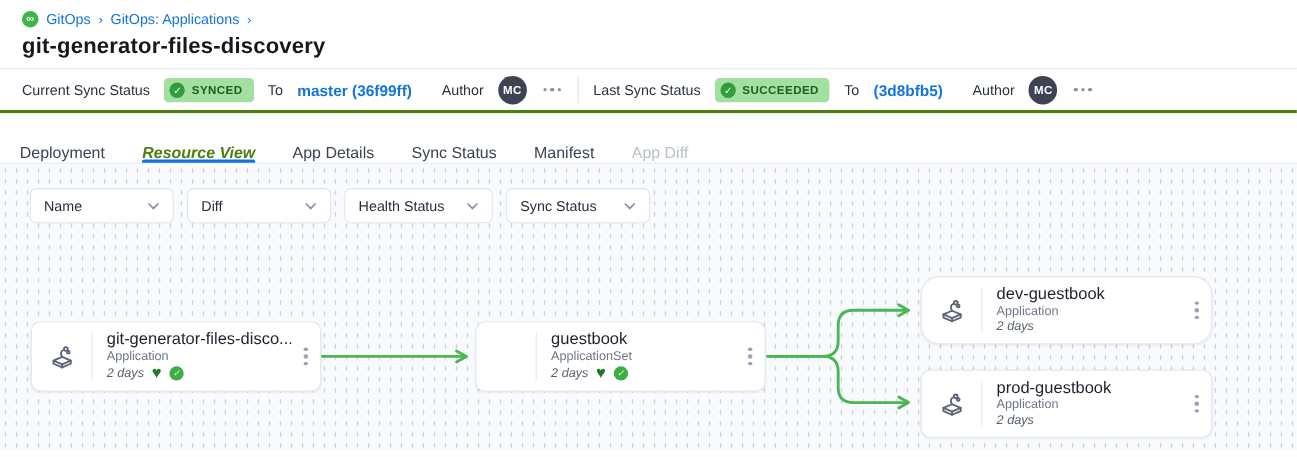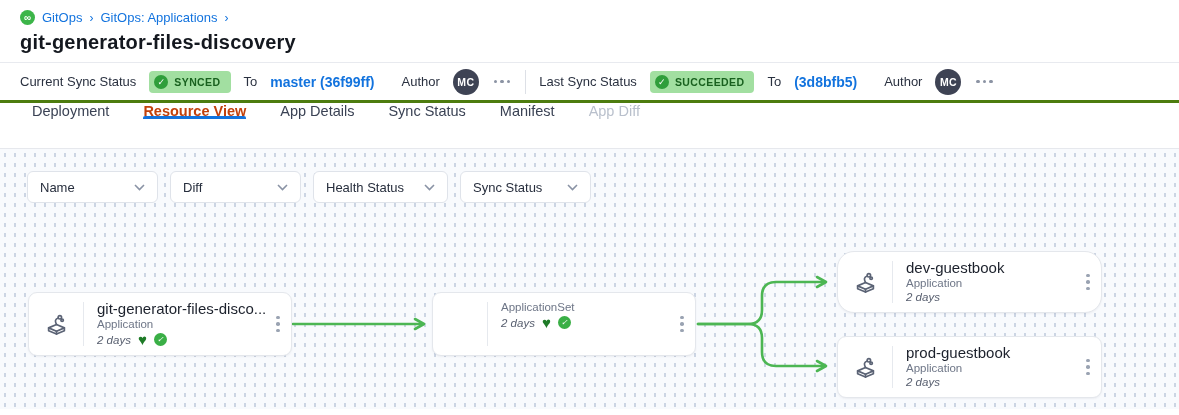--- a/index.html
+++ b/index.html
@@ -26,23 +26,23 @@
   .rev-link { font-size:14px; font-weight:700; color:#1273de; cursor:pointer;text-align:center; }
   .avatar { width:26px; height:26px; border-radius:50%; background:#3e4354; color:#fff; font-size:10.5px;
     font-weight:700; display:flex; align-items:center; justify-content:center; letter-spacing:.3px; }
   .dots-h { display:inline-flex; gap:3px; align-items:center; cursor:pointer; padding:4px 2px; }
   .dots-h i { width:3.5px; height:3.5px; border-radius:50%; background:#8b93a3; }
   .vdiv { width:1px; height:24px; background:#dde0e6; }
   .agent-wrap { margin-left:auto; display:flex; gap:8px; align-items:center; }
   .agent-label, .agent-value { font-size:13.5px; color:#1d2330; }
 
   
-  .tabs { height:46px; display:flex; align-items:flex-start; gap:34px; padding:0 32px; border-bottom:1px solid #e6e8ed; background:#fff; }
+  .tabs { height:46px; display:flex; align-items:flex-end; gap:34px; padding:0 18px; border-bottom:1px solid #e6e8ed; background:#fff; }
   .tab { display:flex; align-items:center; font-size:14.5px; color:#3a4254; cursor:pointer; position:relative; }
-  .tab.active { font-weight:700; color:#c2410c; }
+  .tab.active { font-weight:700; color:#4d7c0f;font-style:italic; }
   .tab.active:after { content:""; position:absolute; left:0; right:0; bottom:0; height:3px; background:#1273de; border-radius:2px 2px 0 0; }
   .tab.disabled { color:#b9c0cc; cursor:default; }
 
   
   .graph { position:relative; height:260px; background-color:#f8fafd;
     background-image: radial-gradient(1.3px 2.8px at 5px 6px, #ccd5e3 68%, rgba(204,213,227,0) 74%);
     background-size:10px 10px; }
   .filters { position:absolute; top:22px; left:27px; display:flex; gap:12px; }
   .filter { width:131px; height:32px; background:#fff; border:1px solid #dfe3ea; border-radius:6px;
     display:flex; align-items:center; justify-content:space-between; padding:0 12px; cursor:pointer; }
@@ -192,20 +192,21 @@
         <i></i>
       </div>
   </div>
 
   <div class="node n2">
     <div class="icon-col">
       
     </div>
     <div class="sep"></div>
     <div class="body">
+      <div class="title">guestbook</div>
       <div class="kind">ApplicationSet</div>
       <div class="meta">
         <span class="age">2 days</span>
         <span class="heart">♥</span>
         <span class="sync-ok">✓</span>
       </div>
     </div>
     <div class="kebab">
         <i></i>
         <i></i>

